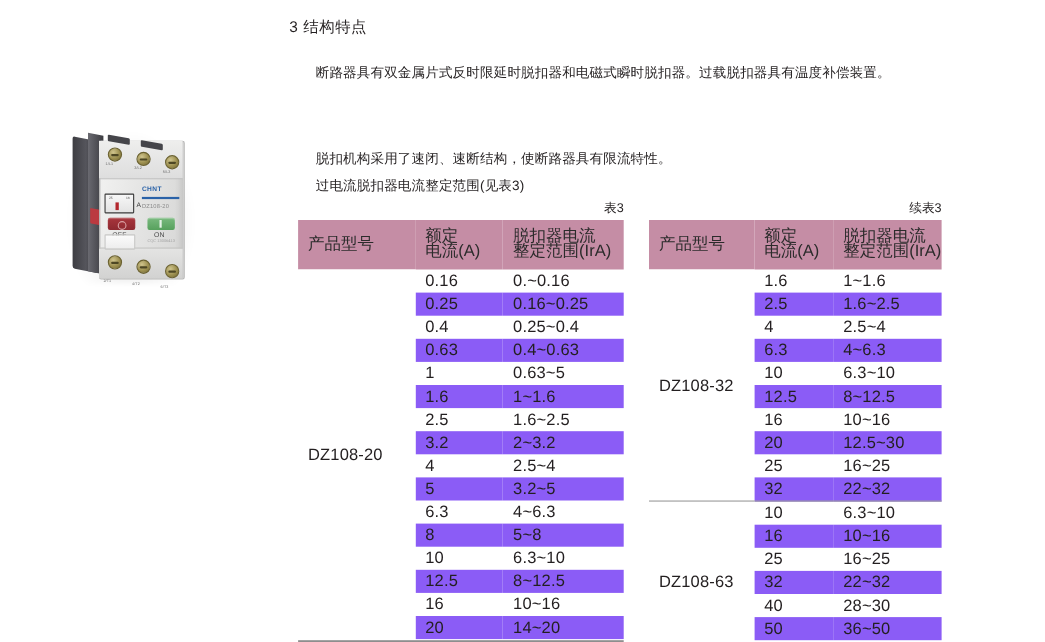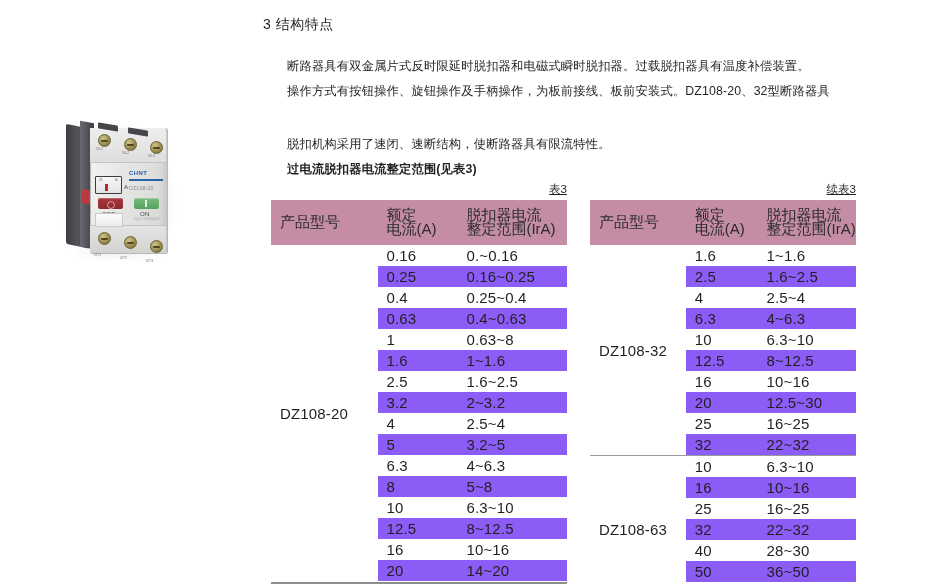--- a/index.html
+++ b/index.html
@@ -222,36 +222,35 @@
     left: 263px;
     font-size: 12.3px;
     line-height: 20px;
     color: #231f20;
     letter-spacing: .15px;
     white-space: nowrap;
   }
   #para-1 { top: 56px; }
   #para-2 { top: 81px; }
   #para-3 { top: 134px; }
-  #para-4 { top: 159px; font-weight: bold; }
+  #para-4 { top: 159px; }
   .para .indent { padding-left: 24px; }
 
   
   .tbl-wrap { position: absolute; }
   #table-left  { left: 271px; top: 200px; width: 296px; }
   #table-right { left: 590px; top: 200px; width: 266px; }
 
   .tbl-caption {
     position: absolute;
     top: -18px;
     right: 0;
     font-size: 11.5px;
     color: #231f20;
     white-space: nowrap;
-    text-decoration: underline;
   }
 
   table.spec {
     border-collapse: collapse;
     width: 100%;
     table-layout: fixed;
     font-size: 15px;
     color: #231f20;
   }
   table.spec th {
@@ -336,21 +335,20 @@
   <div class="blank-plate"></div>
   <div class="cert-txt">CQC 13006413</div>
 </div>
 
 <div id="heading">3 结构特点</div>
 
 <div class="para" id="para-1">
   <span class="indent">断路器具有双金属片式反时限延时脱扣器和电磁式瞬时脱扣器。过载脱扣器具有温度补偿装置。</span>
 </div>
 <div class="para" id="para-2">
-  <div><span class="indent">操作方式有按钮操作、旋钮操作及手柄操作，为板前接线、板前安装式。DZ108-20、32型断路器具</span></div>
 </div>
 <div class="para" id="para-3">
   <span class="indent">脱扣机构采用了速闭、速断结构，使断路器具有限流特性。</span>
 </div>
 <div class="para" id="para-4">
   <span class="indent">过电流脱扣器电流整定范围(见表3)</span>
 </div>
 
 <div class="tbl-wrap" id="table-left">
   <div class="tbl-caption">表3</div>
@@ -382,21 +380,21 @@
         <tr>
           <td class="shade">0.4</td>
           <td class="shade">0.25~0.4</td>
         </tr>
         <tr class="alt">
           <td class="shade">0.63</td>
           <td class="shade">0.4~0.63</td>
         </tr>
         <tr>
           <td class="shade">1</td>
-          <td class="shade">0.63~8</td>
+          <td class="shade">0.63~5</td>
         </tr>
         <tr class="alt">
           <td class="shade">1.6</td>
           <td class="shade">1~1.6</td>
         </tr>
         <tr>
           <td class="shade">2.5</td>
           <td class="shade">1.6~2.5</td>
         </tr>
         <tr class="alt">

